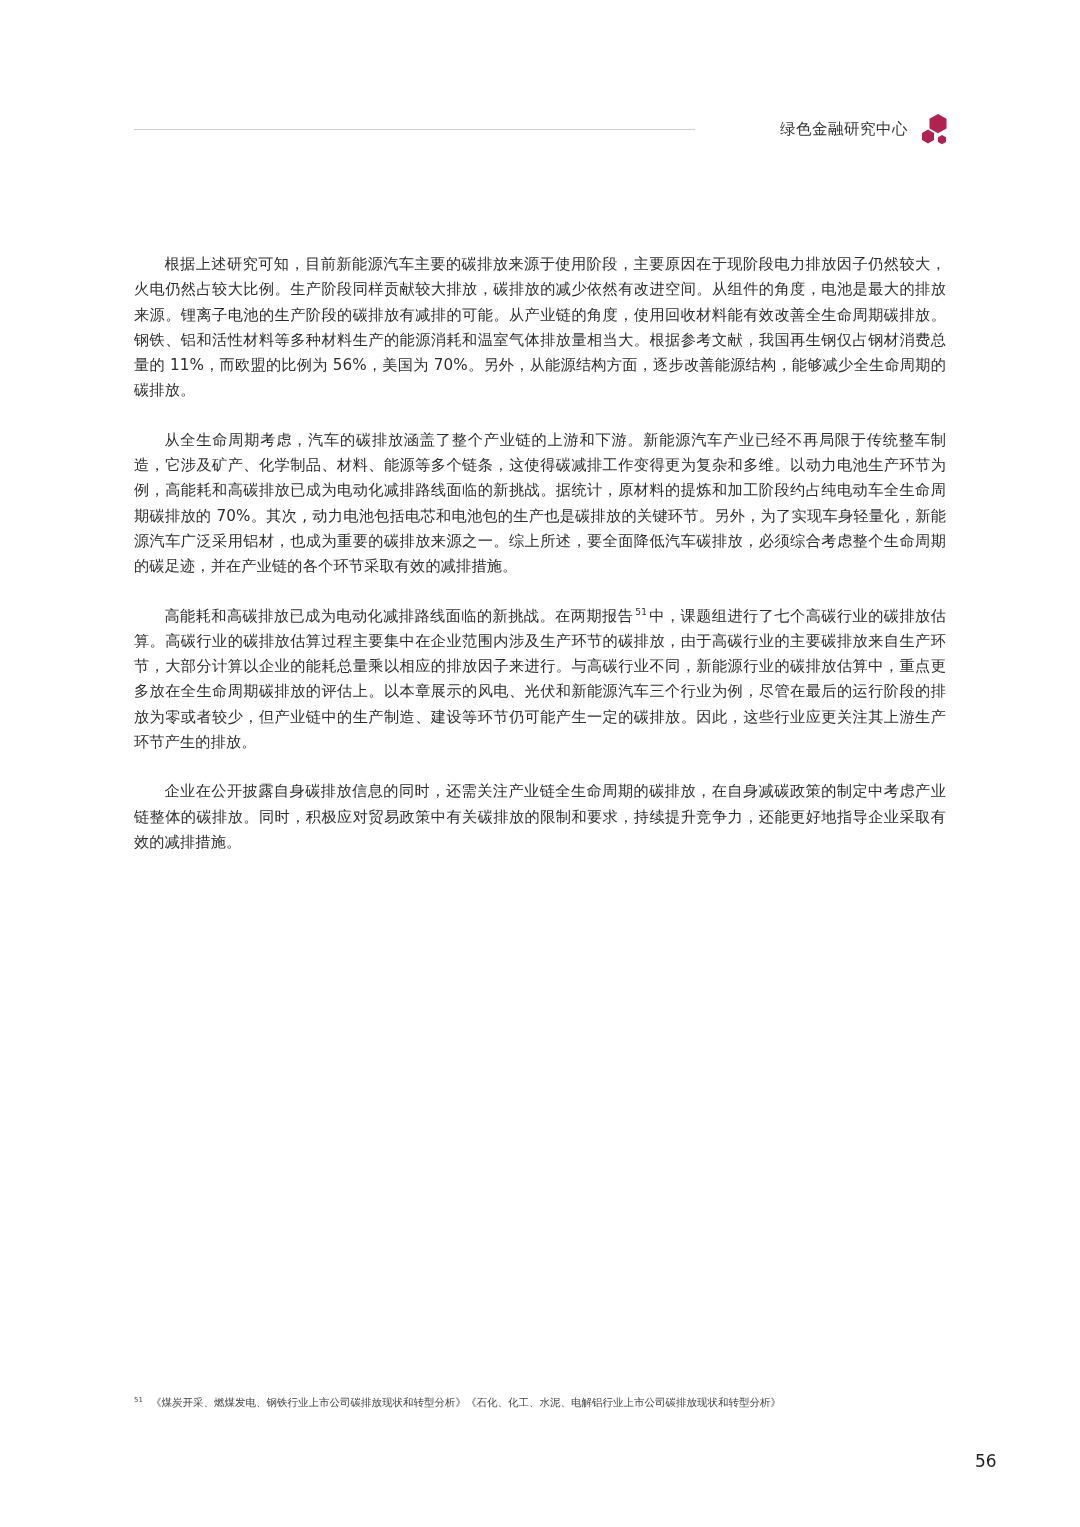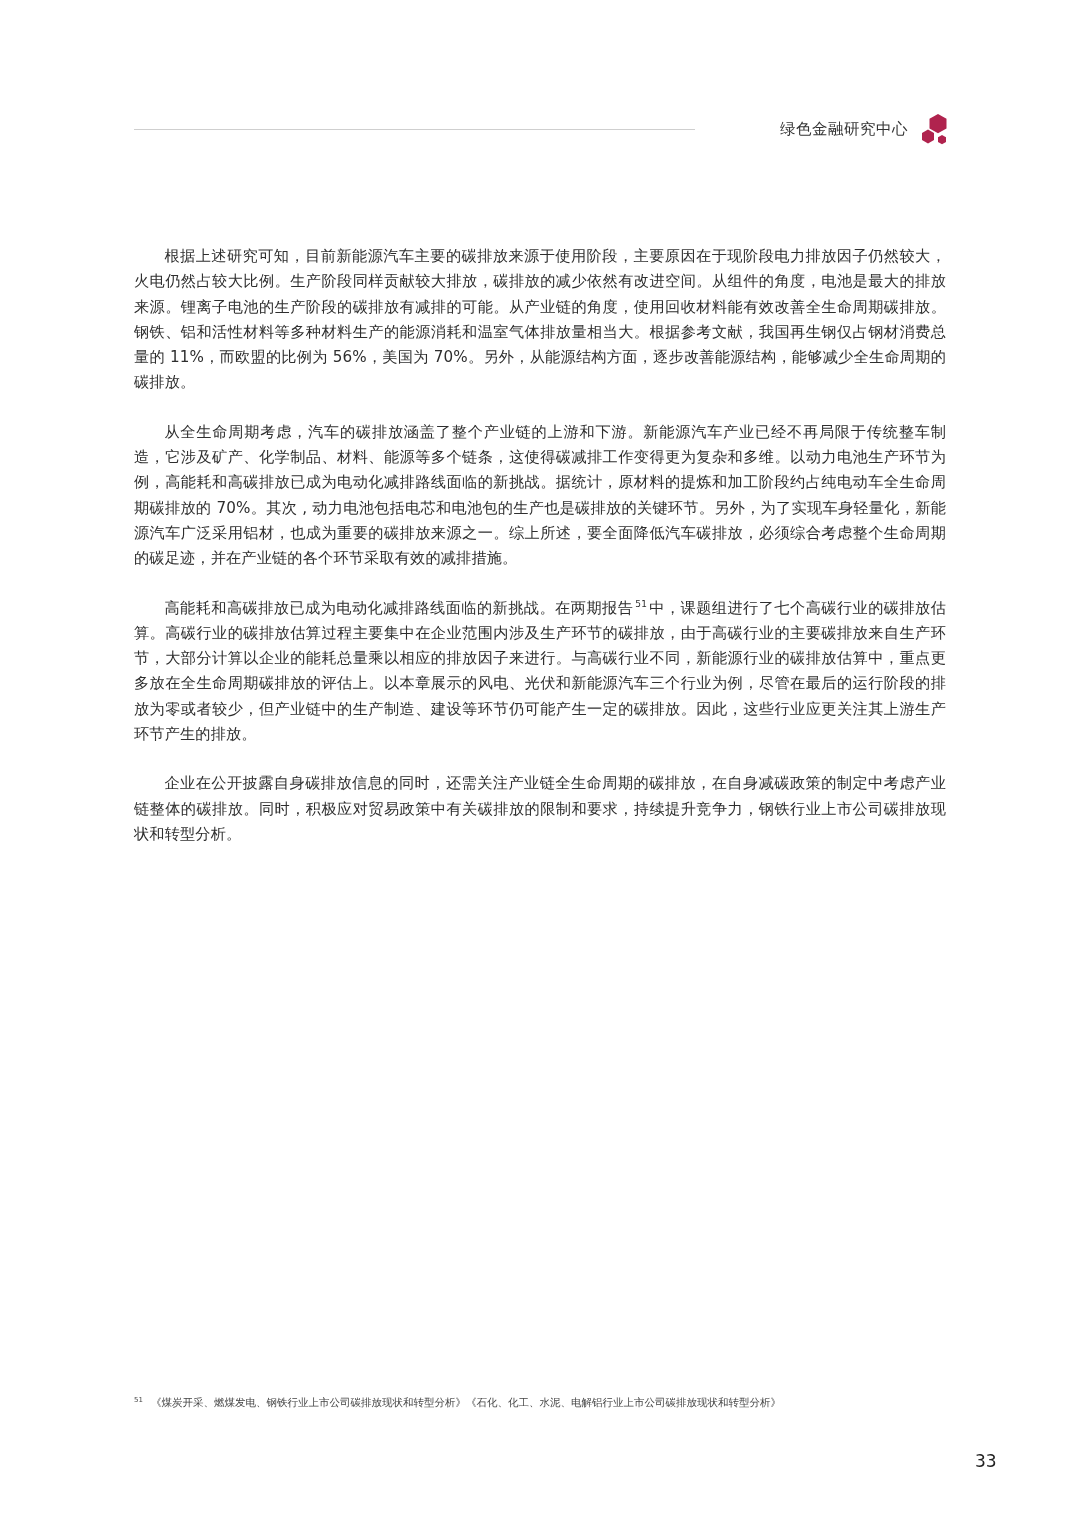--- a/index.html
+++ b/index.html
@@ -39,21 +39,21 @@
       width: 30px;
       height: 34px;
     }
     .content {
       position: absolute;
       left: 134px;
       top: 241px;
       width: 812px;
     }
     .para {
-      margin: 3px 0 24px 0;
+      margin: 11px 0 24px 0;
       font-size: 15.2px;
       line-height: 25.3px;
       text-indent: 2em;
       text-align: justify;
       color: #2e2e2e;
       letter-spacing: 0.15px;
     }
     .para sup {
       font-size: 9px;
       line-height: 0;
@@ -90,20 +90,20 @@
 <svg class="logo" viewBox="0 0 30 34" xmlns="http://www.w3.org/2000/svg">
   <polygon points="18,1 26.5,5.8 26.5,15.4 18,20.2 9.5,15.4 9.5,5.8" fill="#b0234e"></polygon>
   <polygon points="8,16.5 14,20 14,27 8,30.5 2,27 2,20" fill="#b0234e"></polygon>
   <polygon points="22,22 26,24.3 26,28.9 22,31.2 18,28.9 18,24.3" fill="#b0234e"></polygon>
 </svg>
 
 <div class="content">
   <p class="para">根据上述研究可知，目前新能源汽车主要的碳排放来源于使用阶段，主要原因在于现阶段电力排放因子仍然较大，火电仍然占较大比例。生产阶段同样贡献较大排放，碳排放的减少依然有改进空间。从组件的角度，电池是最大的排放来源。锂离子电池的生产阶段的碳排放有减排的可能。从产业链的角度，使用回收材料能有效改善全生命周期碳排放。钢铁、铝和活性材料等多种材料生产的能源消耗和温室气体排放量相当大。根据参考文献，我国再生钢仅占钢材消费总量的 11%，而欧盟的比例为 56%，美国为 70%。另外，从能源结构方面，逐步改善能源结构，能够减少全生命周期的碳排放。</p>
   <p class="para">从全生命周期考虑，汽车的碳排放涵盖了整个产业链的上游和下游。新能源汽车产业已经不再局限于传统整车制造，它涉及矿产、化学制品、材料、能源等多个链条，这使得碳减排工作变得更为复杂和多维。以动力电池生产环节为例，高能耗和高碳排放已成为电动化减排路线面临的新挑战。据统计，原材料的提炼和加工阶段约占纯电动车全生命周期碳排放的 70%。其次 , 动力电池包括电芯和电池包的生产也是碳排放的关键环节。另外，为了实现车身轻量化，新能源汽车广泛采用铝材，也成为重要的碳排放来源之一。综上所述，要全面降低汽车碳排放，必须综合考虑整个生命周期的碳足迹，并在产业链的各个环节采取有效的减排措施。</p>
   <p class="para"><span>高能耗和高碳排放已成为电动化减排路线面临的新挑战。在两期报告</span><sup>51</sup><span>中，课题组进行了七个高碳行业的碳排放估算。高碳行业的碳排放估算过程主要集中在企业范围内涉及生产环节的碳排放，由于高碳行业的主要碳排放来自生产环节，大部分计算以企业的能耗总量乘以相应的排放因子来进行。与高碳行业不同，新能源行业的碳排放估算中，重点更多放在全生命周期碳排放的评估上。以本章展示的风电、光伏和新能源汽车三个行业为例，尽管在最后的运行阶段的排放为零或者较少，但产业链中的生产制造、建设等环节仍可能产生一定的碳排放。因此，这些行业应更关注其上游生产环节产生的排放。</span></p>
-  <p class="para">企业在公开披露自身碳排放信息的同时，还需关注产业链全生命周期的碳排放，在自身减碳政策的制定中考虑产业链整体的碳排放。同时，积极应对贸易政策中有关碳排放的限制和要求，持续提升竞争力，钢铁行业上市公司碳排放现状和转型分析。</p>
+  <p class="para">企业在公开披露自身碳排放信息的同时，还需关注产业链全生命周期的碳排放，在自身减碳政策的制定中考虑产业链整体的碳排放。同时，积极应对贸易政策中有关碳排放的限制和要求，持续提升竞争力，还能更好地指导企业采取有效的减排措施。</p>
 </div>
 
 <div class="footnote">
   <span class="fn-mark">51</span><span>《煤炭开采、燃煤发电、钢铁行业上市公司碳排放现状和转型分析》《石化、化工、水泥、电解铝行业上市公司碳排放现状和转型分析》</span>
 </div>
 
-<div class="page-number">33</div>
+<div class="page-number">56</div>
 
 </body></html>

